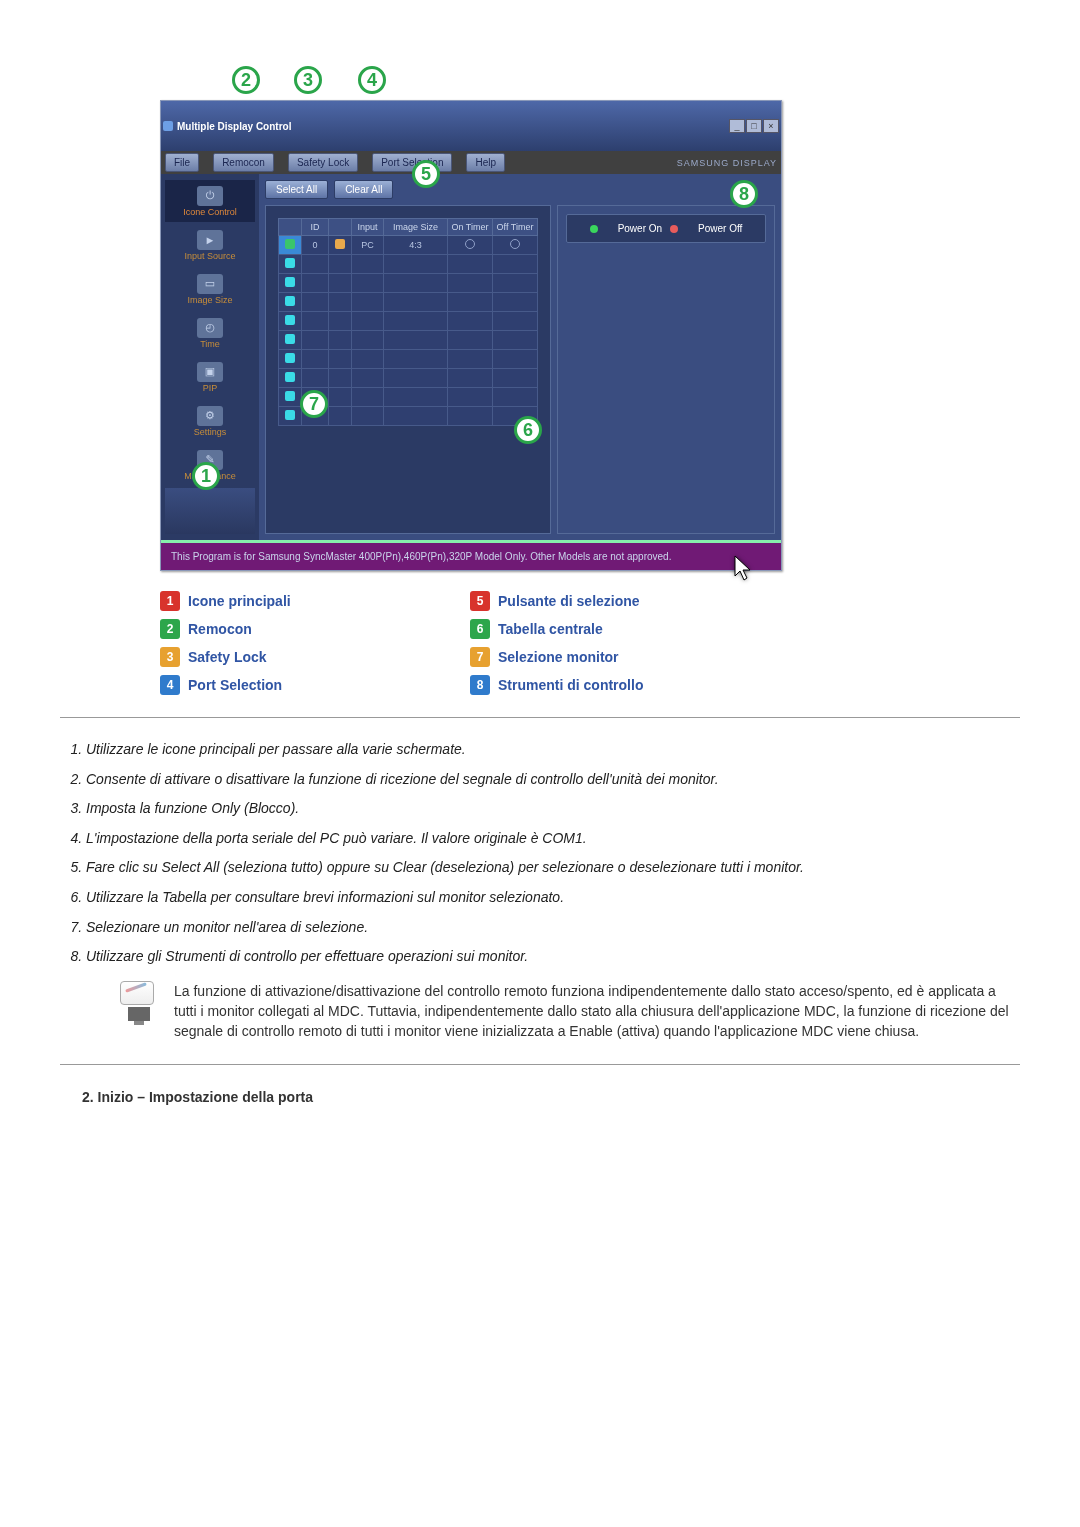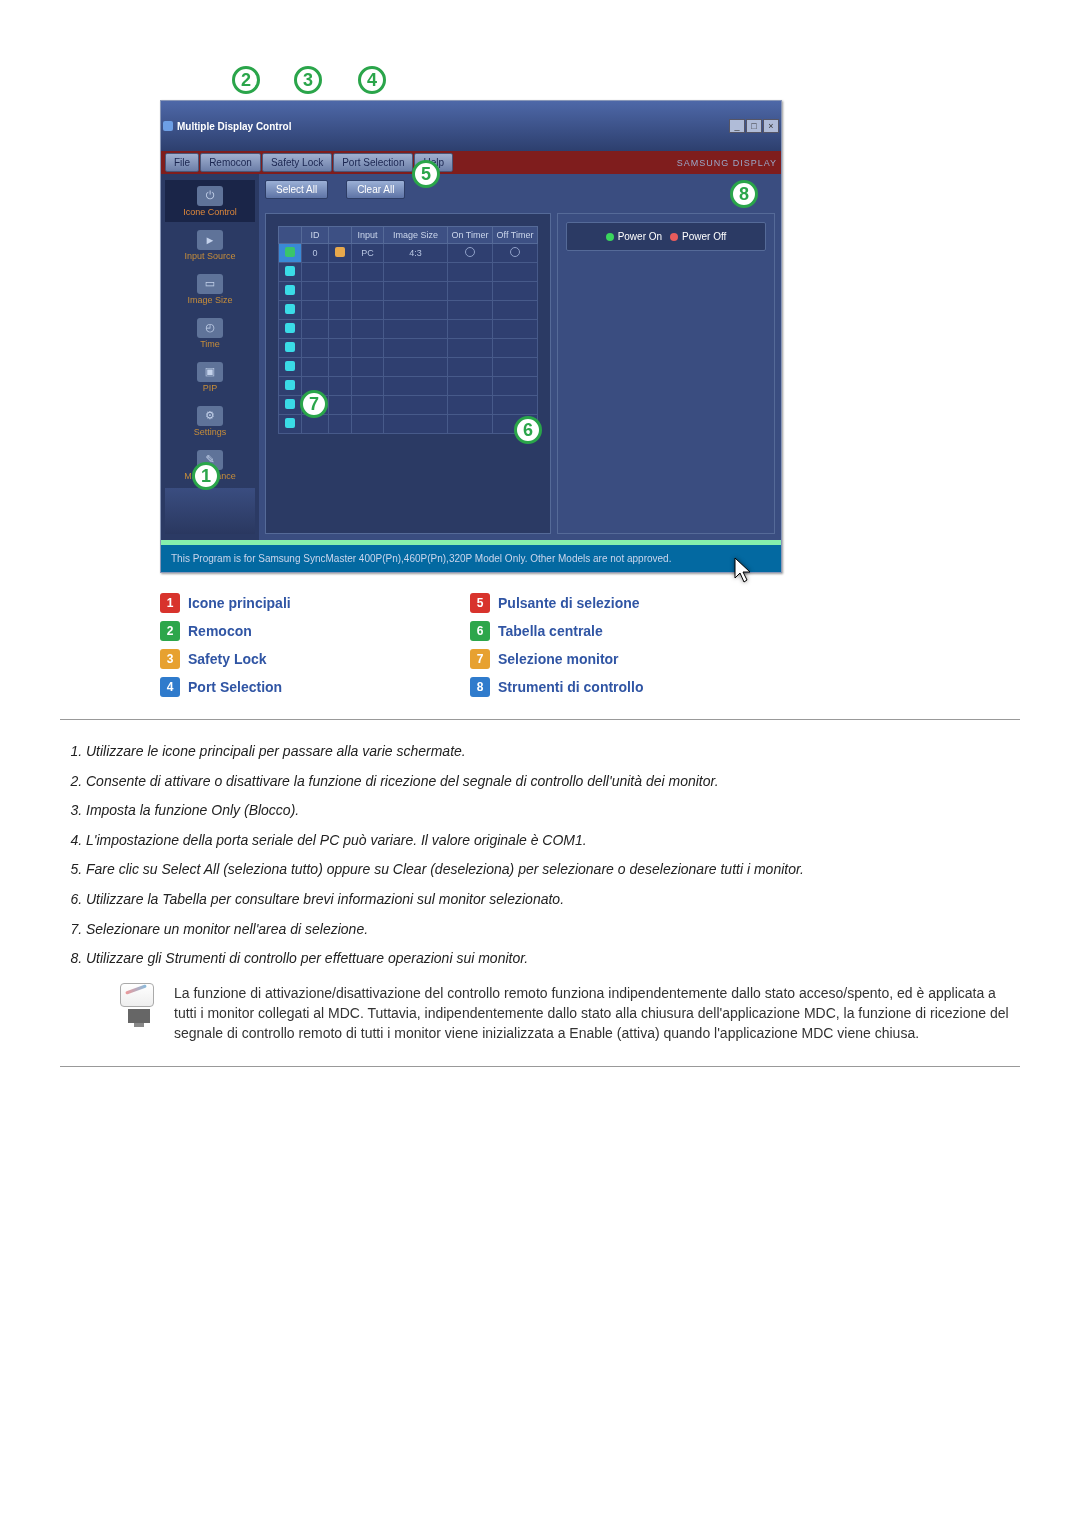--- a/index.html
+++ b/index.html
@@ -46,23 +46,23 @@
     width:10px;height:10px;background:#6d9fe6;border-radius:2px;
   }
   .win-buttons {
     display:flex; gap:1px;
   }
   .win-buttons span {
     width:14px;height:12px;background:#b0bcd8;border:1px solid #556;display:flex;align-items:center;justify-content:center;font-size:9px;line-height:1;
   }
   .menubar {
     display:flex;
-    background:#7f1d1d;
+    background:#404040;
     padding: 2px 4px;
-    gap: 1px;
+    gap: 14px;
     align-items:center;
   }
   .menu-btn {
     background: linear-gradient(#a0b0d0,#6c7ea8);
     border:1px solid #4a5678;
     font-size:10px;
     color:#1a2550;
     padding:3px 8px;
     border-radius:2px;
   }
@@ -111,22 +111,22 @@
     background: linear-gradient(#3a4d80,#2a3860);
   }
   .main-area {
     flex:1;
     padding:6px;
     display:flex;
     flex-direction:column;
   }
   .toolbar {
     display:flex;
-    gap:18px;
-    margin-bottom:14px;
+    gap:6px;
+    margin-bottom:6px;
   }
   .tb-btn {
     background: linear-gradient(#9bb0d6,#5e74a6);
     border:1px solid #2d3d66;
     font-size:10px;
     color:#fff;
     padding:3px 10px;
     border-radius:2px;
   }
   .content-row {
@@ -173,40 +173,40 @@
     border:1px solid #556a98;
     padding:8px;
     display:flex;
     flex-direction:column;
     gap:14px;
   }
   .pwr-row{
     display:flex;gap:8px;justify-content:center;background:#2b3a64;padding:8px 4px;border:1px solid #556a98;border-radius:2px;
   }
   .pwr-pill{
-    font-size:10px;color:#fff;display:flex;align-items:center;gap:4px;
+    font-size:10px;color:#fff;display:flex;align-items:center;gap:20px;
   }
   .pwr-pill .dot{width:8px;height:8px;border-radius:50%;}
   .dot-on{background:#3ad65d;}
   .dot-off{background:#e85c5c;}
   .vol-row{background:#2b3a64;padding:8px;border:1px solid #556a98;border-radius:2px;}
   .vol-label{color:#fff;font-size:10px;display:flex;align-items:center;gap:10px;}
   .vol-bar{flex:1;height:6px;background:#1a2548;}
   .vol-fill{width:25%;height:100%;background:#3a89d6;}
   .vol-icon{
     margin-top:8px;
     width:22px;height:22px;border-radius:50%;background:#7a9bd6;margin-left:auto;
     display:flex;align-items:center;justify-content:center;color:#22305a;font-size:12px;
   }
   .status-strip{
-    background:#0369a1;
+    background:#701a75;
     padding:8px 10px;
     font-size:10px;
     color:#cad5ec;
-    border-top:5px solid #86efac;
+    border-top:3px solid #86efac;
     position:relative;
   }
   .cursor-img{
     position:absolute; right:26px; bottom:-14px;
     width:22px;height:30px;
   }
   .cursor-img svg{filter:drop-shadow(0 0 2px rgba(0,0,0,.5));}
   
   .callout{
     position:absolute;
@@ -555,14 +555,15 @@
     <div class="note-icon">
       <div class="pencil"></div>
       <div class="monitor-mini"></div>
       <div class="monitor-base"></div>
     </div>
     <div class="note-text">La funzione di attivazione/disattivazione del controllo remoto funziona indipendentemente dallo stato acceso/spento, ed è applicata a tutti i monitor collegati al MDC. Tuttavia, indipendentemente dallo stato alla chiusura dell'applicazione MDC, la funzione di ricezione del segnale di controllo remoto di tutti i monitor viene inizializzata a Enable (attiva) quando l'applicazione MDC viene chiusa.</div>
   </div>
 
   <hr class="rule">
 
+  <div class="section-title">2. Inizio – Impostazione della porta</div>
 
 </div>
 
 </body></html>

